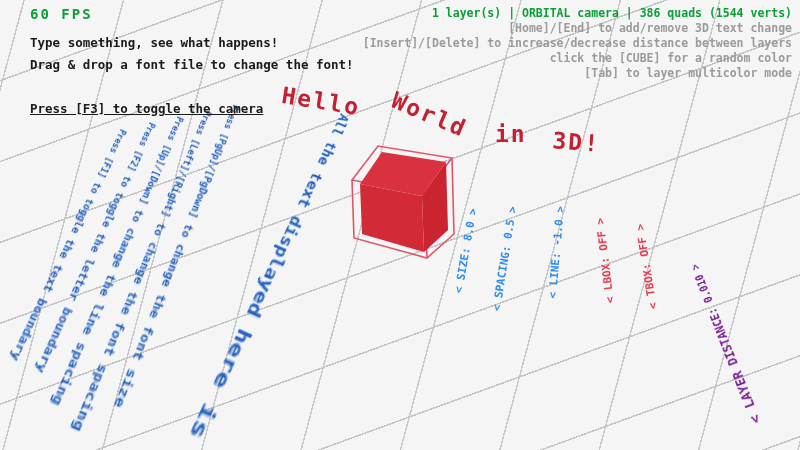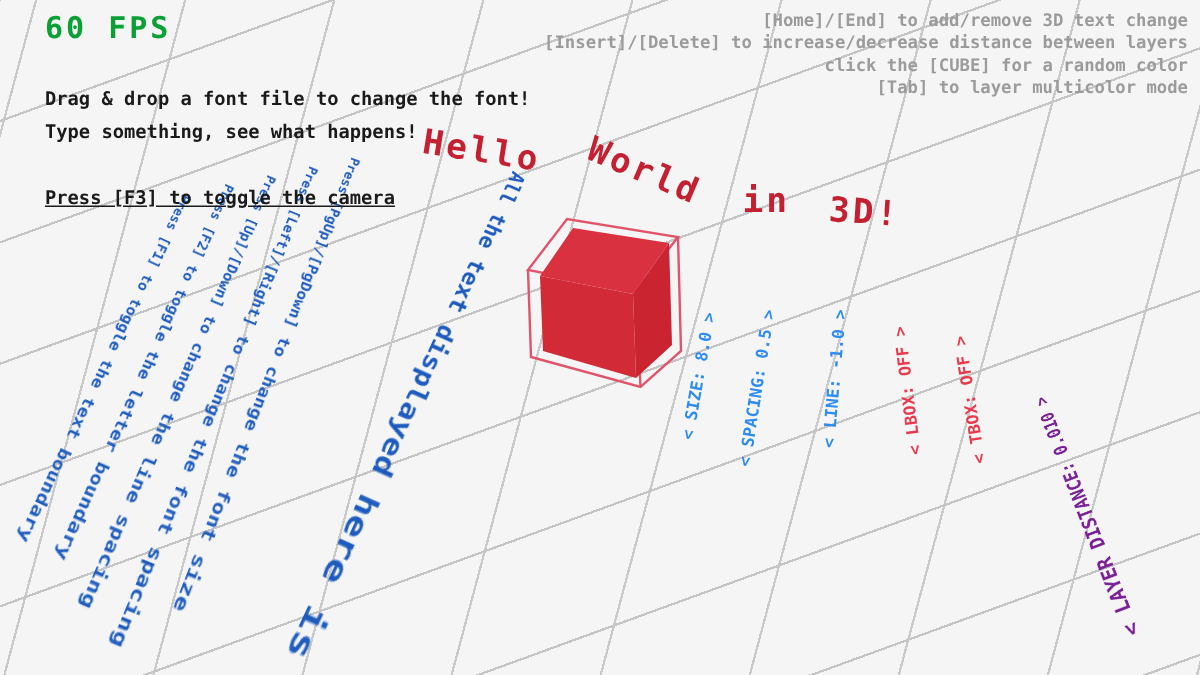--- a/index.html
+++ b/index.html
@@ -11,21 +11,21 @@
   
   .grid {
     position: absolute; inset: -60px;
     background:
       repeating-linear-gradient(160deg, #c5c5c5 0 1.5px, transparent 1.5px 76px),
       repeating-linear-gradient(105deg, #c9c9c9 0 1.5px, transparent 1.5px 96px);
   }
   
   .hud { position: absolute; z-index: 30; }
   .hud-left { left: 30px; top: 6px; }
-  .fps { color:#0aa035; font-size:20px; font-weight:800; letter-spacing:2px; margin-bottom:25px; }
+  .fps { color:#0aa035; font-size:14px; font-weight:800; letter-spacing:2px; margin-bottom:10px; }
   .hud-left .tip { color:#1a1a1a; font-size:12.5px; font-weight:700; line-height:22px; white-space:nowrap; }
   .hud-left .tip.gap { margin-top:22px;text-decoration:underline; }
   .hud-right { right: 8px; top: 6px; text-align: right; }
   .hud-right .status { color:#0aa035; font-size:11.5px; font-weight:700; line-height:15px; white-space:nowrap; }
   .hud-right .tip { color:#9b9b9b; font-size:11.5px; font-weight:700; line-height:15px; white-space:nowrap; }
   
   .t3d { position:absolute; white-space:nowrap; transform-origin:0 0; z-index:10; }
   .hello { left:283px; top:84px; transform:rotate(6deg); color:#c42031; font-size:23px; font-weight:700; letter-spacing:2px; z-index:20; }
   .hello span { display:inline-block; }
   .hw1 { transform:translateY(0) rotate(3deg); }
@@ -94,25 +94,26 @@
 
     <g class="hit">
       <polygon points="360,184 382,152 446,162 422,196" fill="#d93140"></polygon>
       <polygon points="360,184 422,196 424,252 362,234" fill="#d22a37"></polygon>
       <polygon points="422,196 446,162 448,230 424,252" fill="#c9242f"></polygon>
     </g>
   </svg>
 
   <div class="hud hud-left">
     <div class="fps">60 FPS</div>
+    <div class="tip">Type something, see what happens!</div>
     <div class="tip">Drag &amp; drop a font file to change the font!</div>
-    <div class="tip">Type something, see what happens!</div>
     <div class="tip gap">Press [F3] to toggle the camera</div>
   </div>
 
   <div class="hud hud-right">
+    <div class="status">1 layer(s) | ORBITAL camera |  386 quads (1544 verts)</div>
     <div class="tip">[Home]/[End] to add/remove 3D text change</div>
     <div class="tip">[Insert]/[Delete] to increase/decrease distance between layers</div>
     <div class="tip">click the [CUBE] for a random color</div>
     <div class="tip">[Tab] to layer multicolor mode</div>
   </div>
 
 </div>
 
 </body></html>

